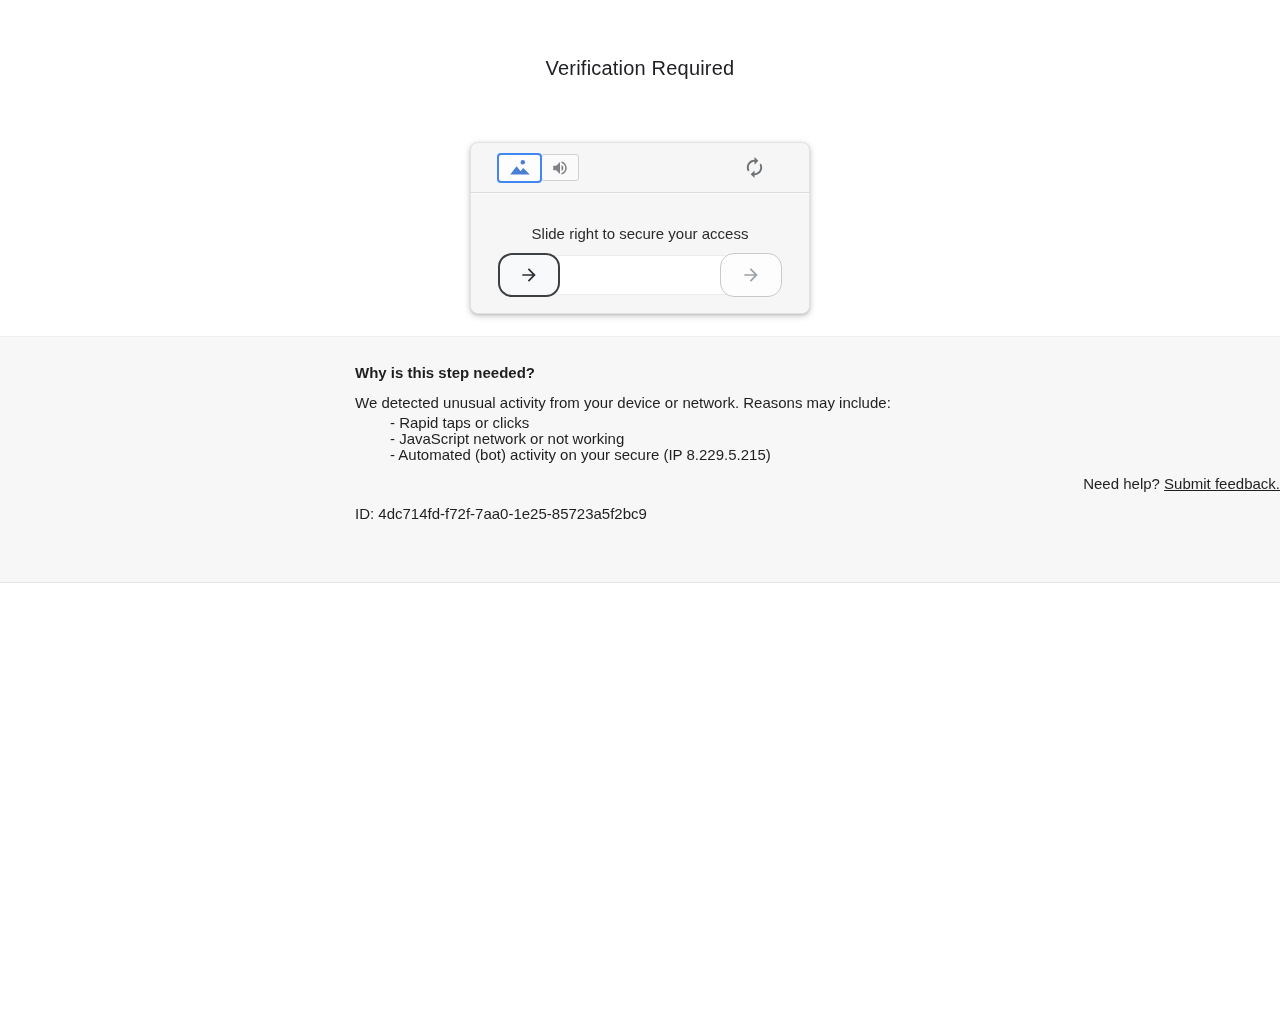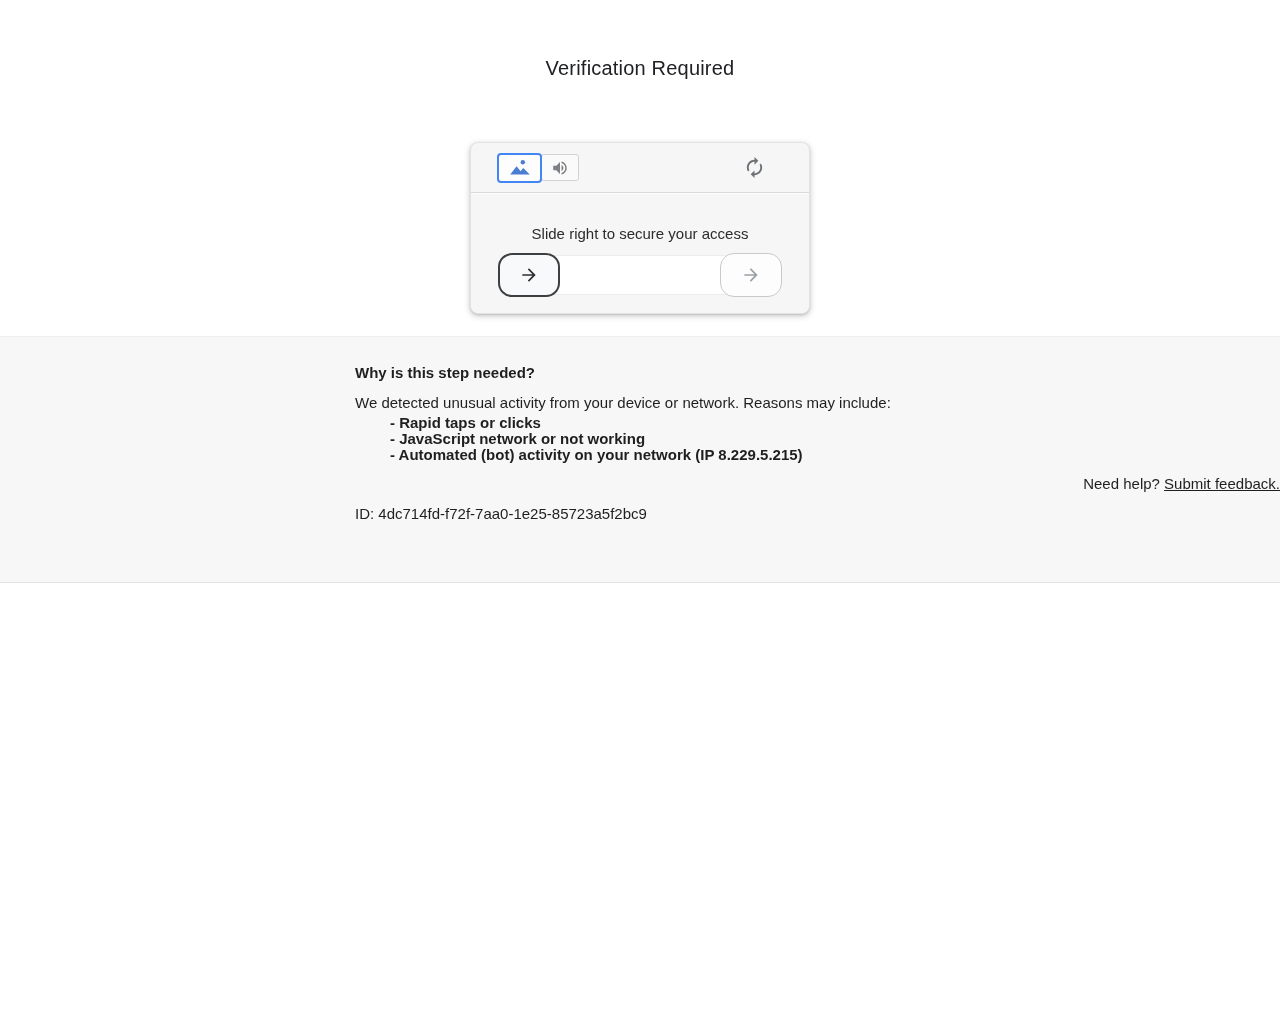--- a/index.html
+++ b/index.html
@@ -47,21 +47,21 @@
     justify-content:center;z-index:1;}
   .icon-arrow-dark{width:20px;height:20px;fill:#2b2f33;}
   .icon-arrow-muted{width:20px;height:20px;fill:var(--arrow-muted);}
   
   .info-section{margin-top:22px;height:247px;background:var(--section-bg);
     border-top:1px solid #efefef;border-bottom:1px solid #e3e3e3;
     padding:26px 0 0 355px;font-size:15px;color:#1f1f1f;}
   .info-heading{font-size:15px;line-height:20px;font-weight:700;}
   .info-intro{margin-top:10px;line-height:20px;}
   .reason-list{margin:2px 0 0 35px;line-height:16px;}
-  .reason-item{line-height:16px;font-weight:bold;}
+  .reason-item{line-height:16px;}
   .help-line{margin-top:11px;line-height:20px;text-align:right;}
   .feedback-link{color:#1f1f1f;text-decoration:underline;cursor:pointer;}
   .session-id{margin-top:10px;line-height:20px;}
 </style>
 </head>
 <body>
 
 <div class="page-title">Verification Required</div>
 
 <div class="captcha">
@@ -104,17 +104,17 @@
     </div>
   </div>
 </div>
 
 <div class="info-section">
   <div class="info-heading">Why is this step needed?</div>
   <div class="info-intro">We detected unusual activity from your device or network. Reasons may include:</div>
   <div class="reason-list">
       <div class="reason-item">- Rapid taps or clicks</div>
       <div class="reason-item">- JavaScript network or not working</div>
-      <div class="reason-item">- Automated (bot) activity on your network (IP 8.229.5.215)</div>
+      <div class="reason-item">- Automated (bot) activity on your secure (IP 8.229.5.215)</div>
     </div>
   <div class="help-line"><span>Need help? </span><a class="feedback-link">Submit feedback.</a></div>
   <div class="session-id"><span>ID: </span><span>4dc714fd-f72f-7aa0-1e25-85723a5f2bc9</span></div>
 </div>
 
 </body></html>

